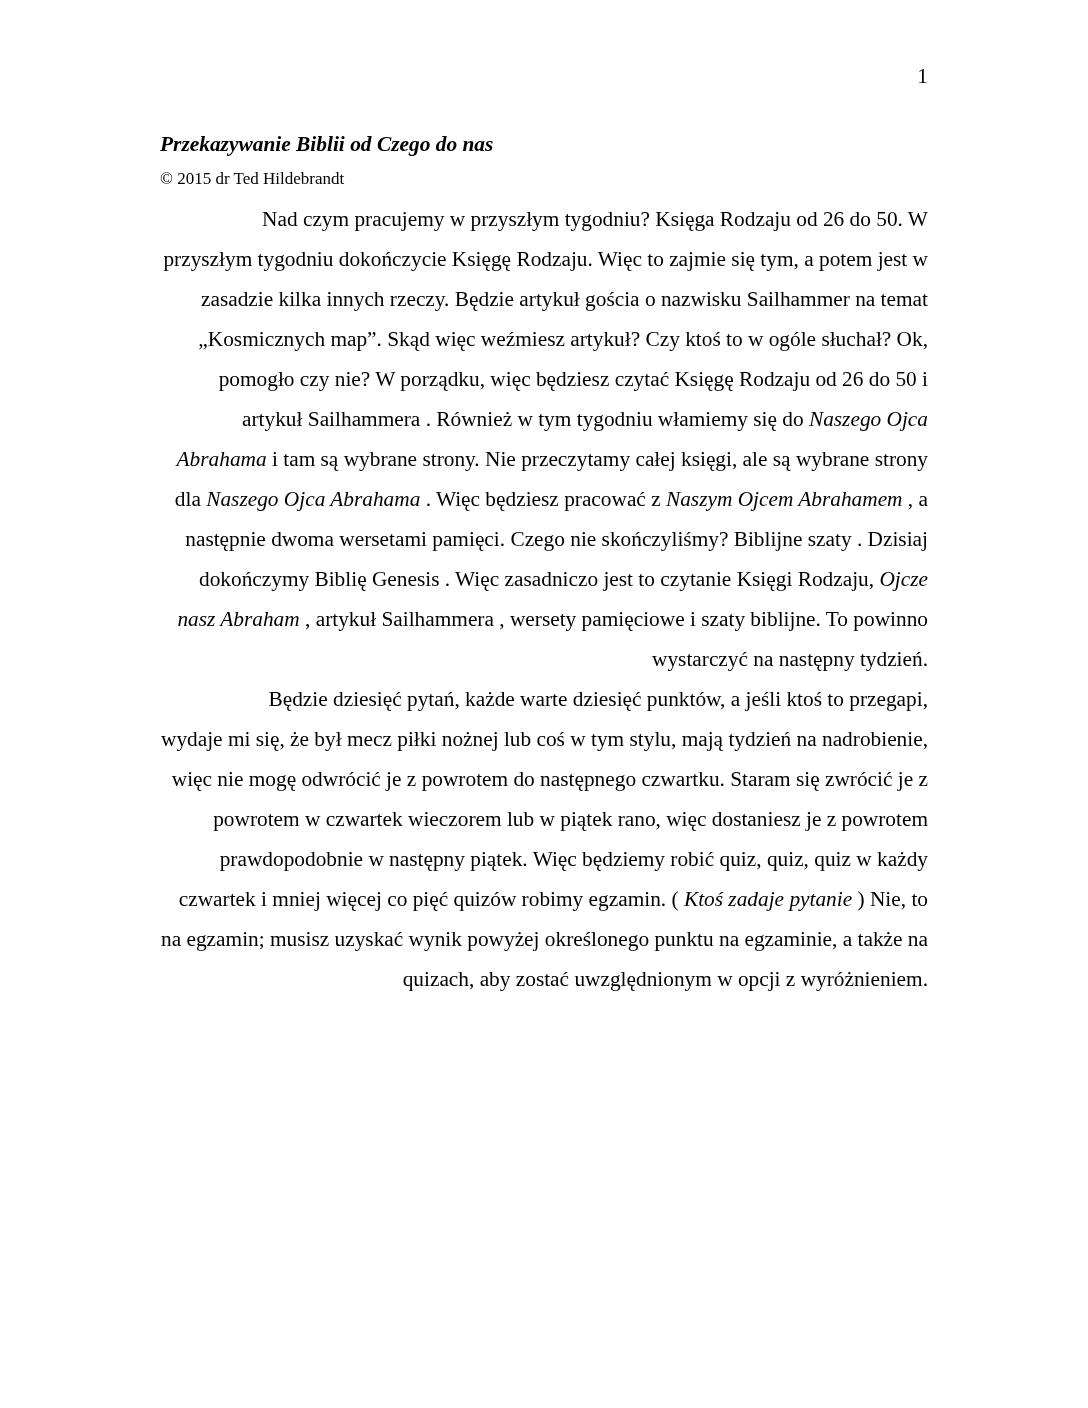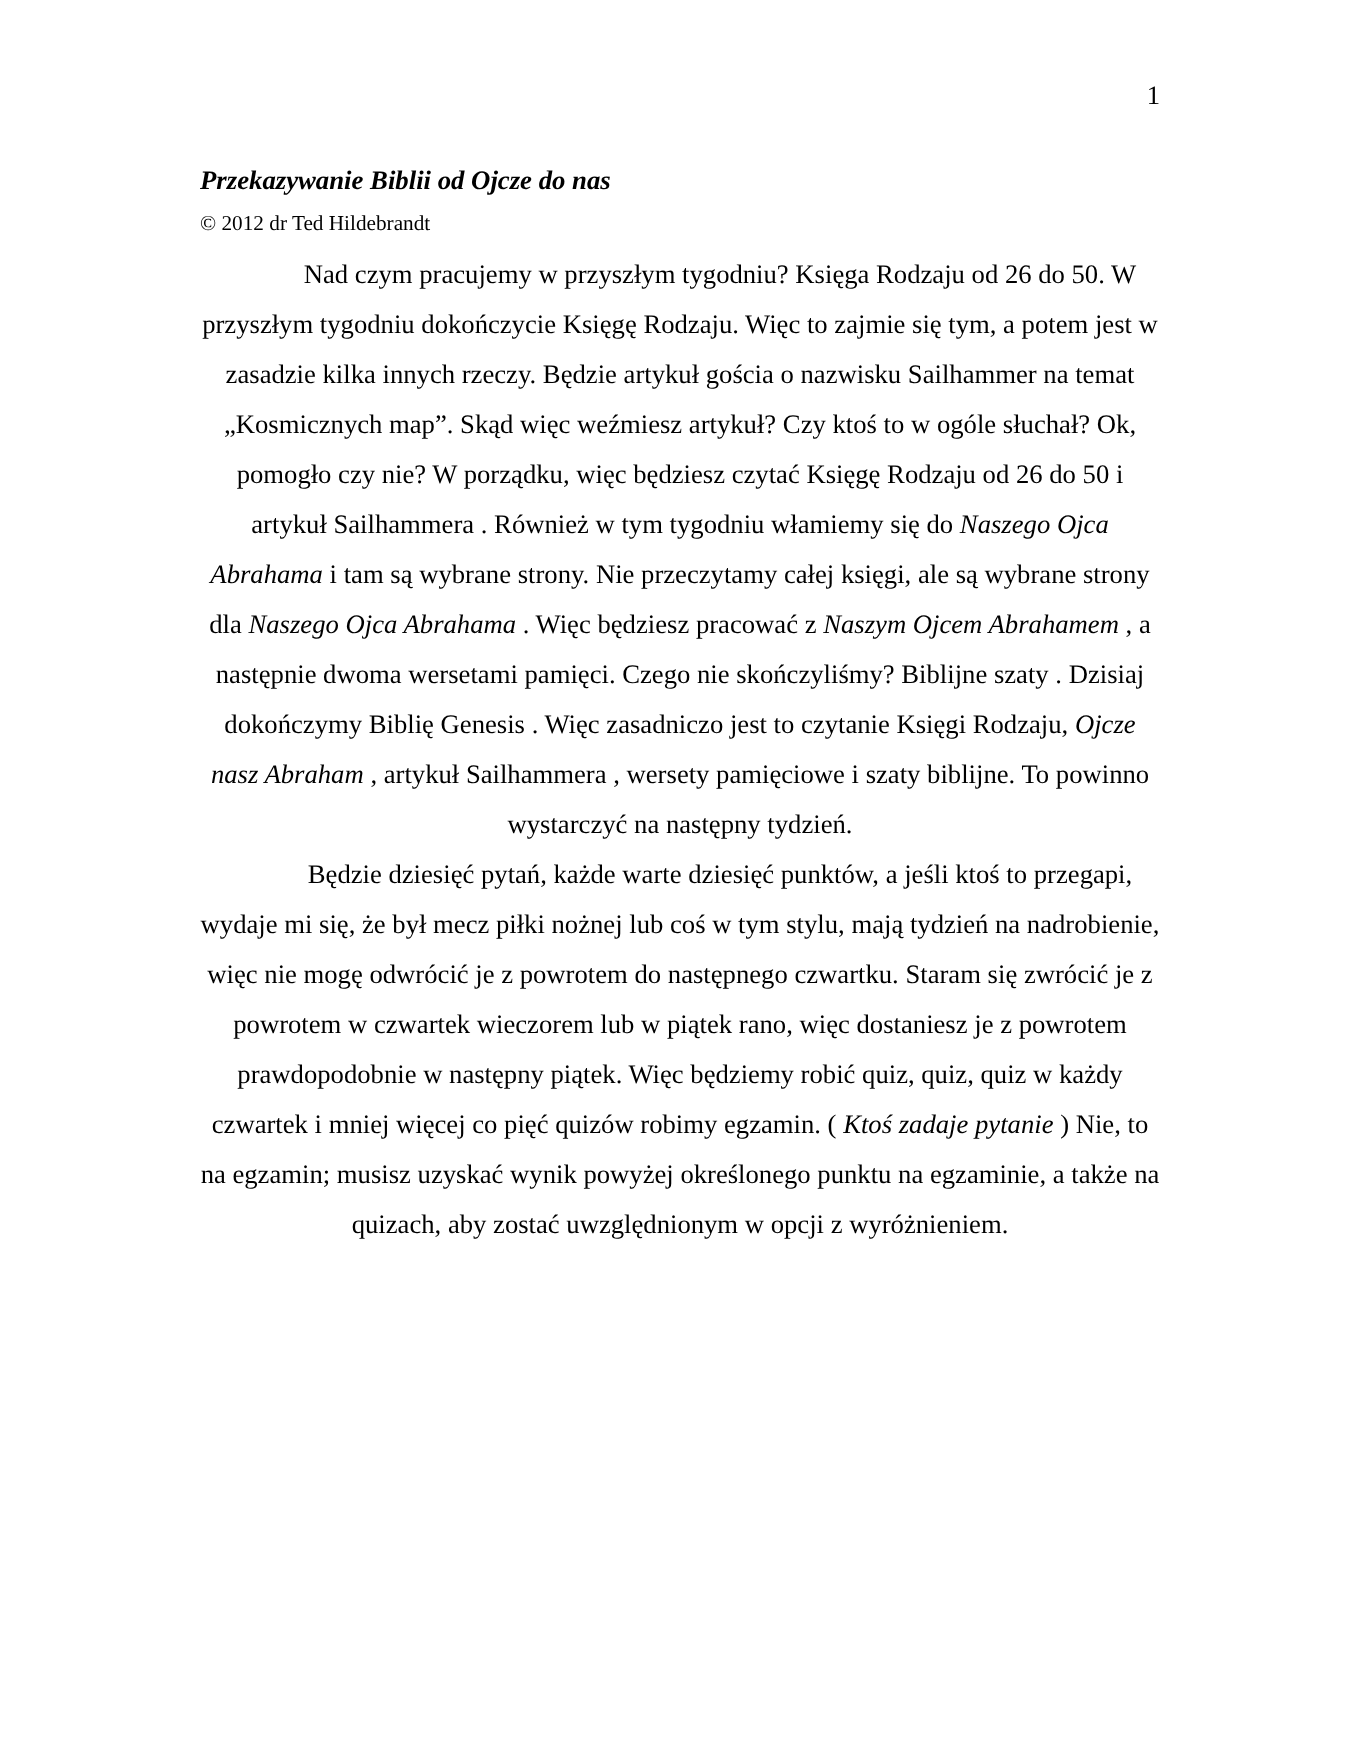--- a/index.html
+++ b/index.html
@@ -54,37 +54,37 @@
   }
   .section-timestamp {
     font-size: 18px;
     margin-left: 7px;
   }
   .body-text p.para {
     margin: 0;
     font-size: 21.33px;
     line-height: 40px;
     text-indent: 64px;
-    text-align: center;
+    text-align: right;
   }
   .it {
     font-style: italic;
   }
 </style>
 </head>
 <body>
 
 <div class="page">
 
   <div class="page-number">1</div>
 
 
-  <div class="subtitle">Przekazywanie Biblii od Ojcze do nas</div>
+  <div class="subtitle">Przekazywanie Biblii od Czego do nas</div>
 
-  <div class="copyright">© 2012 dr Ted Hildebrandt</div>
+  <div class="copyright">© 2015 dr Ted Hildebrandt</div>
 
 
   <div class="body-text">
 
     <p class="para"><span>Nad czym pracujemy w przyszłym tygodniu? Księga Rodzaju od 26 do 50. W przyszłym tygodniu dokończycie Księgę Rodzaju. Więc to zajmie się tym, a potem jest w zasadzie kilka innych rzeczy. Będzie artykuł gościa o nazwisku Sailhammer na temat „Kosmicznych map”. Skąd więc weźmiesz artykuł? Czy ktoś to w ogóle słuchał? Ok, pomogło czy nie? W porządku, więc będziesz czytać Księgę Rodzaju od 26 do 50 i artykuł Sailhammera . Również w tym tygodniu włamiemy się do </span><span class="it">Naszego Ojca Abrahama</span><span> i tam są wybrane strony. Nie przeczytamy całej księgi, ale są wybrane strony dla </span><span class="it">Naszego Ojca Abrahama</span><span> . Więc będziesz pracować z </span><span class="it">Naszym Ojcem Abrahamem</span><span> , a następnie dwoma wersetami pamięci. Czego nie skończyliśmy? Biblijne szaty . Dzisiaj dokończymy Biblię Genesis . Więc zasadniczo jest to czytanie Księgi Rodzaju, </span><span class="it">Ojcze nasz Abraham</span><span> , artykuł Sailhammera , wersety pamięciowe i szaty biblijne. To powinno wystarczyć na następny tydzień.</span></p>
 
     <p class="para"><span>Będzie dziesięć pytań, każde warte dziesięć punktów, a jeśli ktoś to przegapi, wydaje mi się, że był mecz piłki nożnej lub coś w tym stylu, mają tydzień na nadrobienie, więc nie mogę odwrócić je z powrotem do następnego czwartku. Staram się zwrócić je z powrotem w czwartek wieczorem lub w piątek rano, więc dostaniesz je z powrotem prawdopodobnie w następny piątek. Więc będziemy robić quiz, quiz, quiz w każdy czwartek i mniej więcej co pięć quizów robimy egzamin. ( </span><span class="it">Ktoś zadaje pytanie</span><span> ) Nie, to na egzamin; musisz uzyskać wynik powyżej określonego punktu na egzaminie, a także na quizach, aby zostać uwzględnionym w opcji z wyróżnieniem.</span></p>
 
 
   </div>

